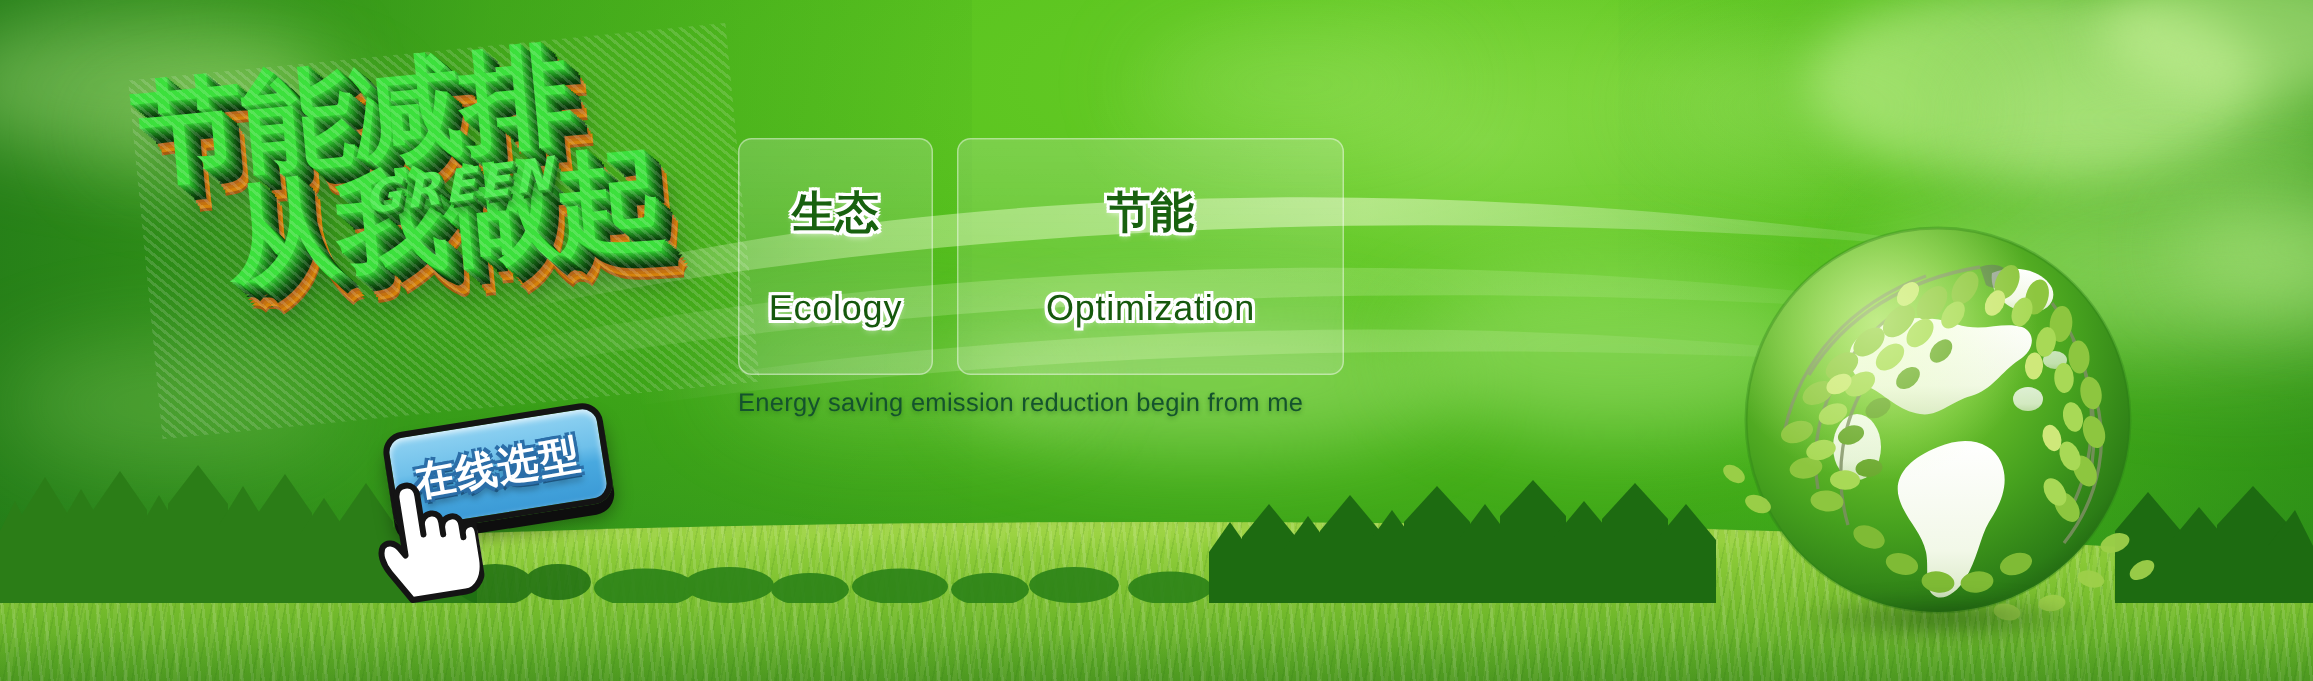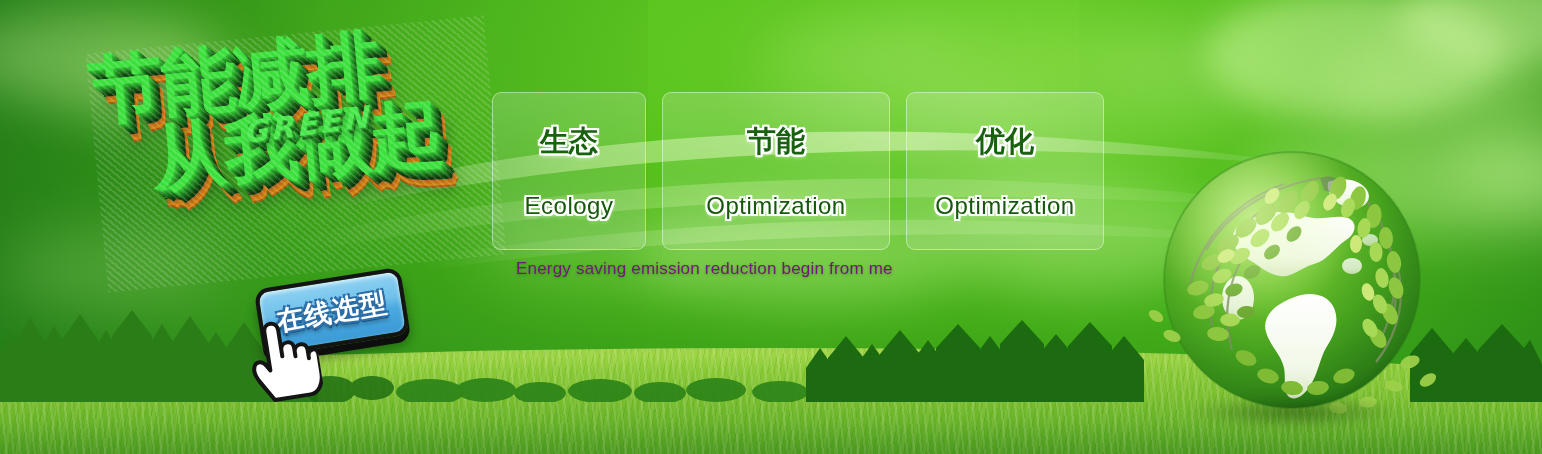--- a/index.html
+++ b/index.html
@@ -143,28 +143,28 @@
     transform:rotate(-1deg);
   }
   .cursor-hand{
     position:absolute; left:-22px; top:30px; width:76px; height:86px;
     pointer-events:none;
   }
 
   
   .cards{position:absolute; left:492px; top:92px; display:flex; gap:16px;}
   .card{
-    width:154px; height:158px;
+    width:130px; height:158px;
     border-radius:9px;
     border:1px solid rgba(255,255,255,.42);
     background:linear-gradient(180deg, rgba(255,255,255,.19) 0%, rgba(255,255,255,.12) 48%, rgba(255,255,255,.16) 100%);
     display:flex; flex-direction:column; align-items:center; justify-content:center;
     cursor:pointer;
   }
-  .card.wide{width:228px;}
+  .card.wide{width:258px;}
   .card.wide3{width:198px;}
   .card-cn{
     font-family:"DejaVu Sans","Liberation Sans",sans-serif;
     font-size:29px; font-weight:bold; color:#18610f;
     margin-bottom:30px;
     text-shadow:-2px -2px 0 #fff,2px -2px 0 #fff,-2px 2px 0 #fff,2px 2px 0 #fff,
                 0 -2px 0 #fff,0 2px 0 #fff,-2px 0 0 #fff,2px 0 0 #fff,
                 0 2px 4px rgba(255,255,255,.9);
     white-space:nowrap;
   }
@@ -173,23 +173,23 @@
     font-size:24px; font-weight:normal; color:#16590d;
     letter-spacing:.5px;
     text-shadow:-2px -2px 0 #fff,2px -2px 0 #fff,-2px 2px 0 #fff,2px 2px 0 #fff,
                 0 -2px 0 #fff,0 2px 0 #fff,-2px 0 0 #fff,2px 0 0 #fff,
                 0 2px 5px rgba(255,255,255,.85);
     white-space:nowrap;
   }
 
   
   .tagline{
-    position:absolute; left:516px; top:259px;
+    position:absolute; left:492px; top:259px;
     font-family:"Liberation Sans","DejaVu Sans",sans-serif;
-    font-size:17px; color:#701a75; letter-spacing:.2px;
+    font-size:17px; color:#14532d; letter-spacing:.2px;
     text-shadow:0 1px 3px rgba(30,90,20,.45);
     white-space:nowrap;
   }
 
   
   .globe-wrap{position:absolute; left:1142px; top:130px; width:300px; height:300px;}
   .globe-shadow{
     position:absolute; left:14px; bottom:-4px; width:278px; height:44px;
     border-radius:50%;
     background:radial-gradient(closest-side, rgba(22,70,12,.55), rgba(22,70,12,0) 76%);
@@ -321,24 +321,20 @@
     <div class="card">
       <span class="card-cn">生态</span>
       <span class="card-en">Ecology</span>
     </div>
 
     <div class="card wide">
       <span class="card-cn">节能</span>
       <span class="card-en">Optimization</span>
     </div>
 
-    <div class="card wide3">
-      <span class="card-cn">优化</span>
-      <span class="card-en">Optimization</span>
-    </div>
   </div>
 
   <div class="tagline">Energy saving emission reduction begin from me</div>
 
   <div class="globe-wrap">
     <div class="globe-shadow"></div>
     <svg viewBox="0 0 300 300" width="300" height="300">
       <defs>
         <radialGradient id="gsphere" cx="38%" cy="30%" r="78%">
           <stop offset="0%" stop-color="#9ddc4e"></stop>

